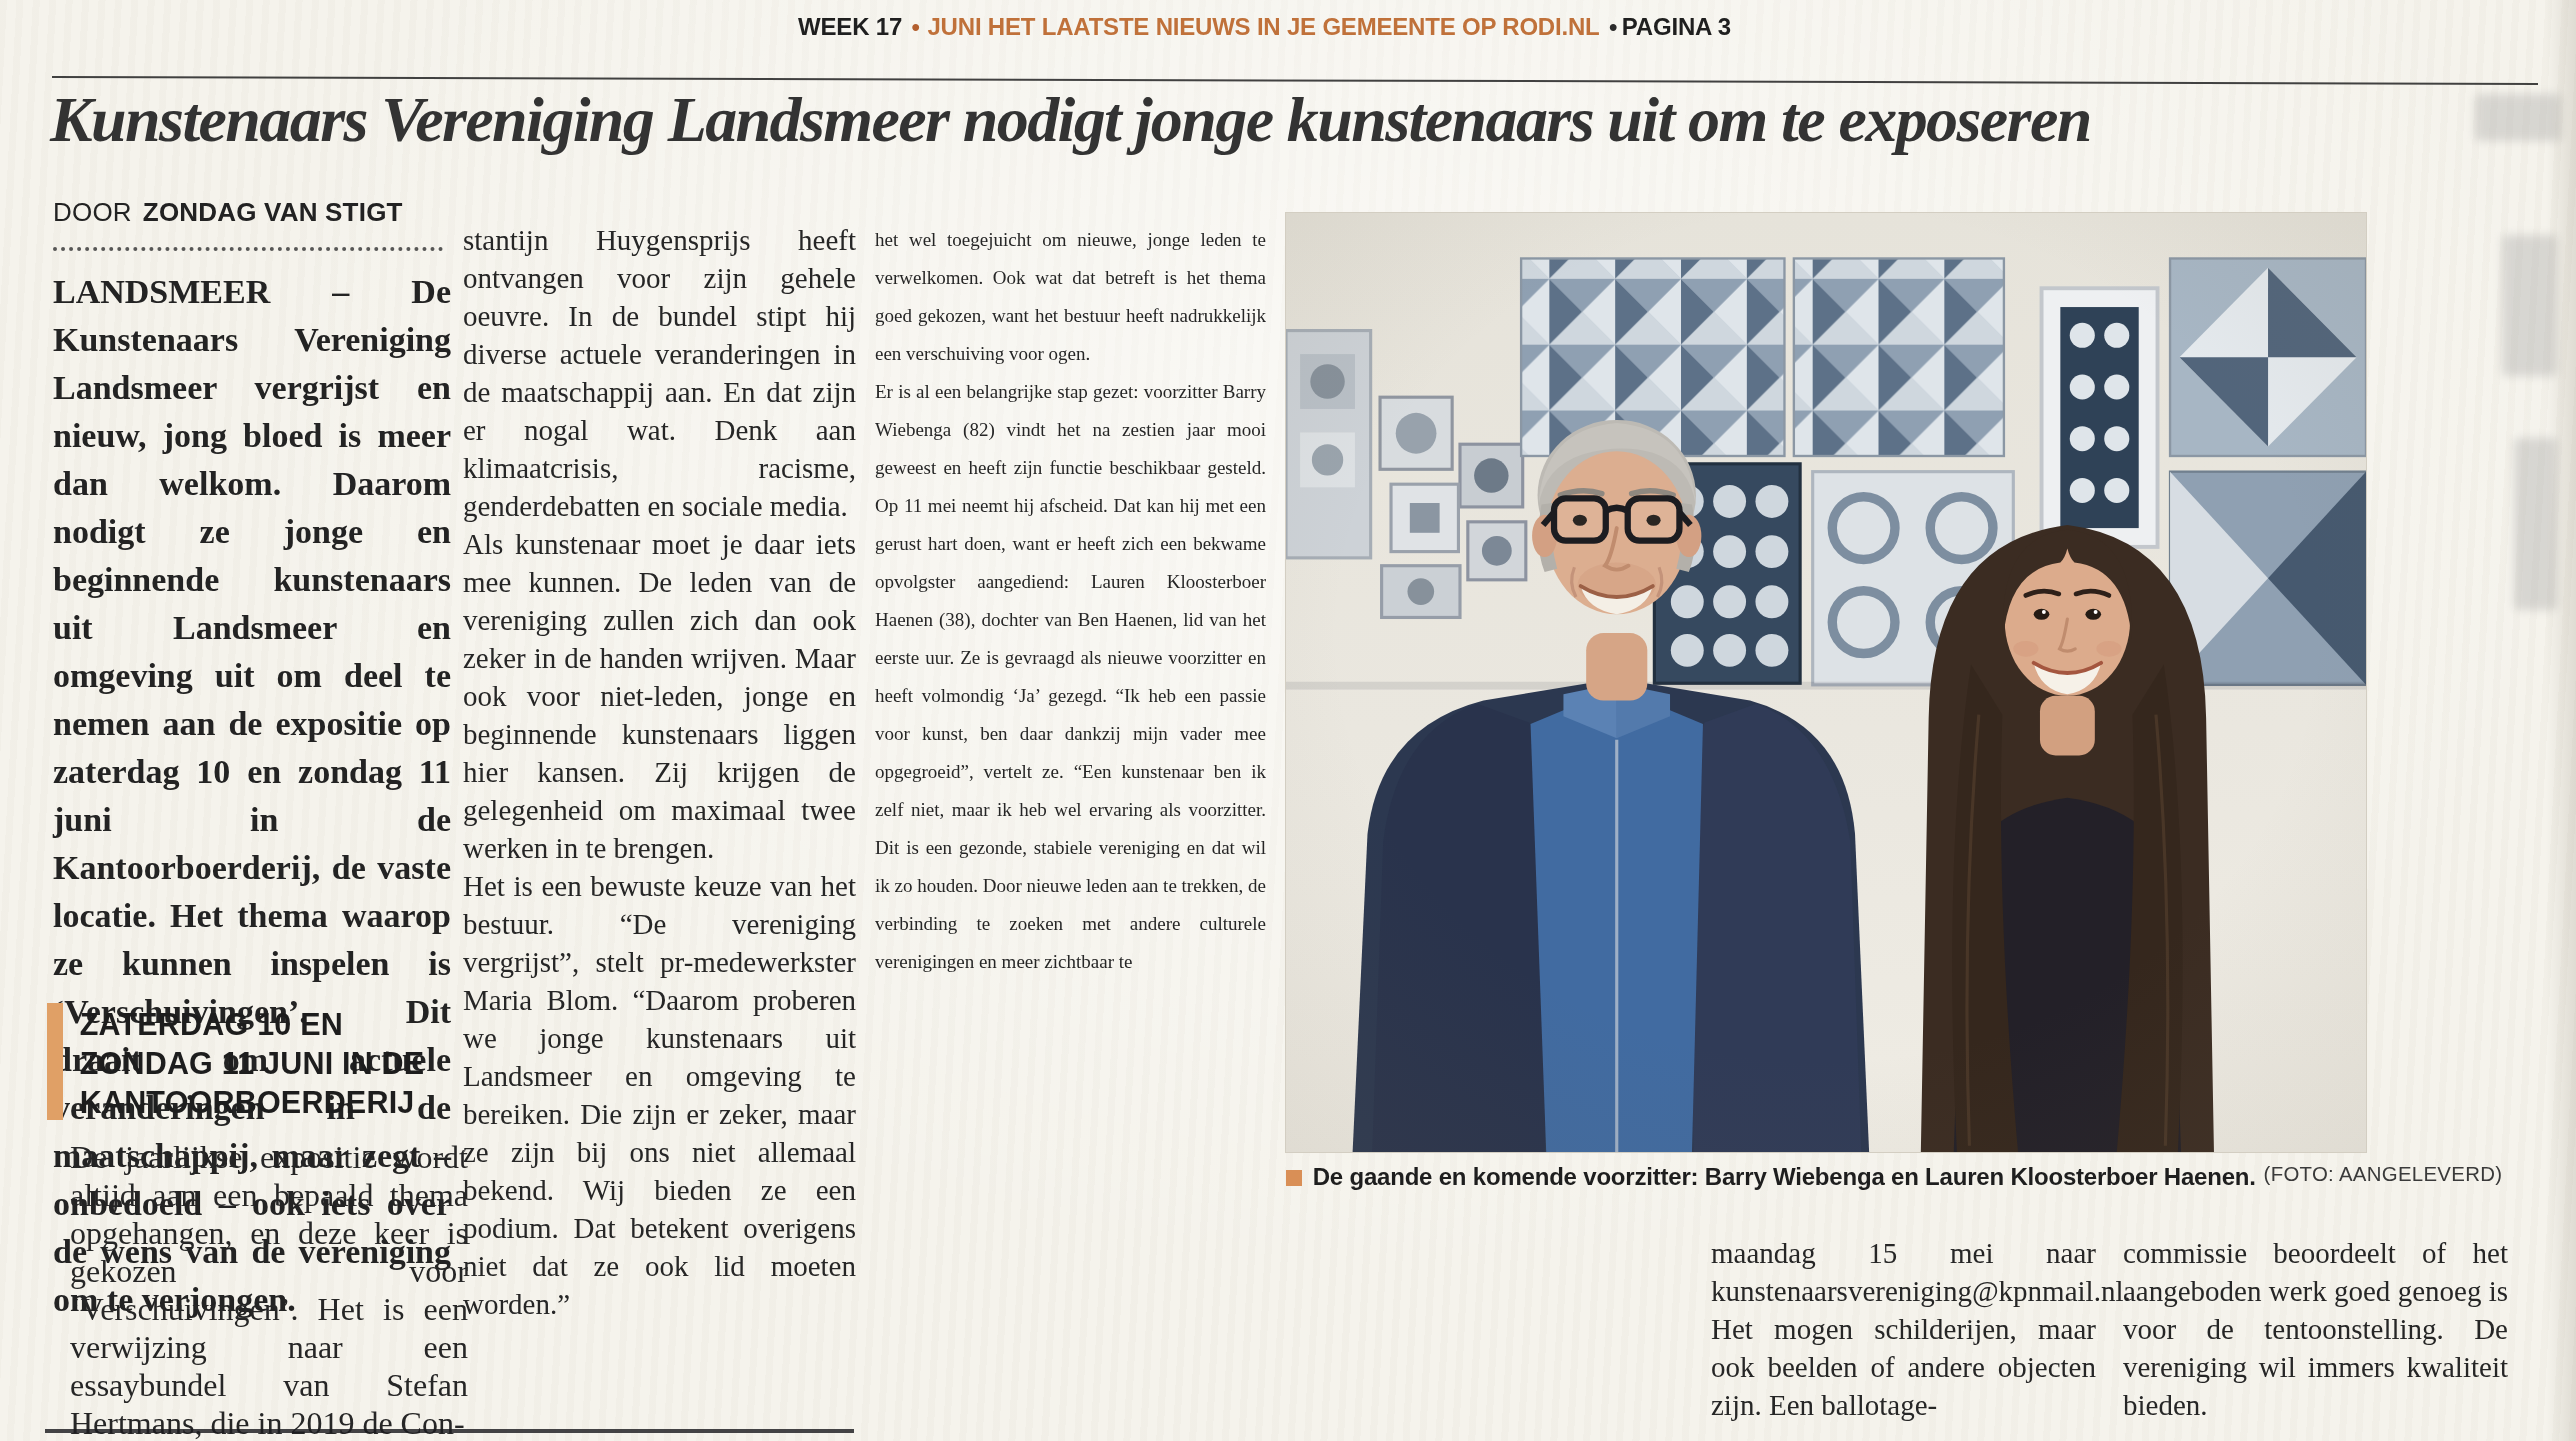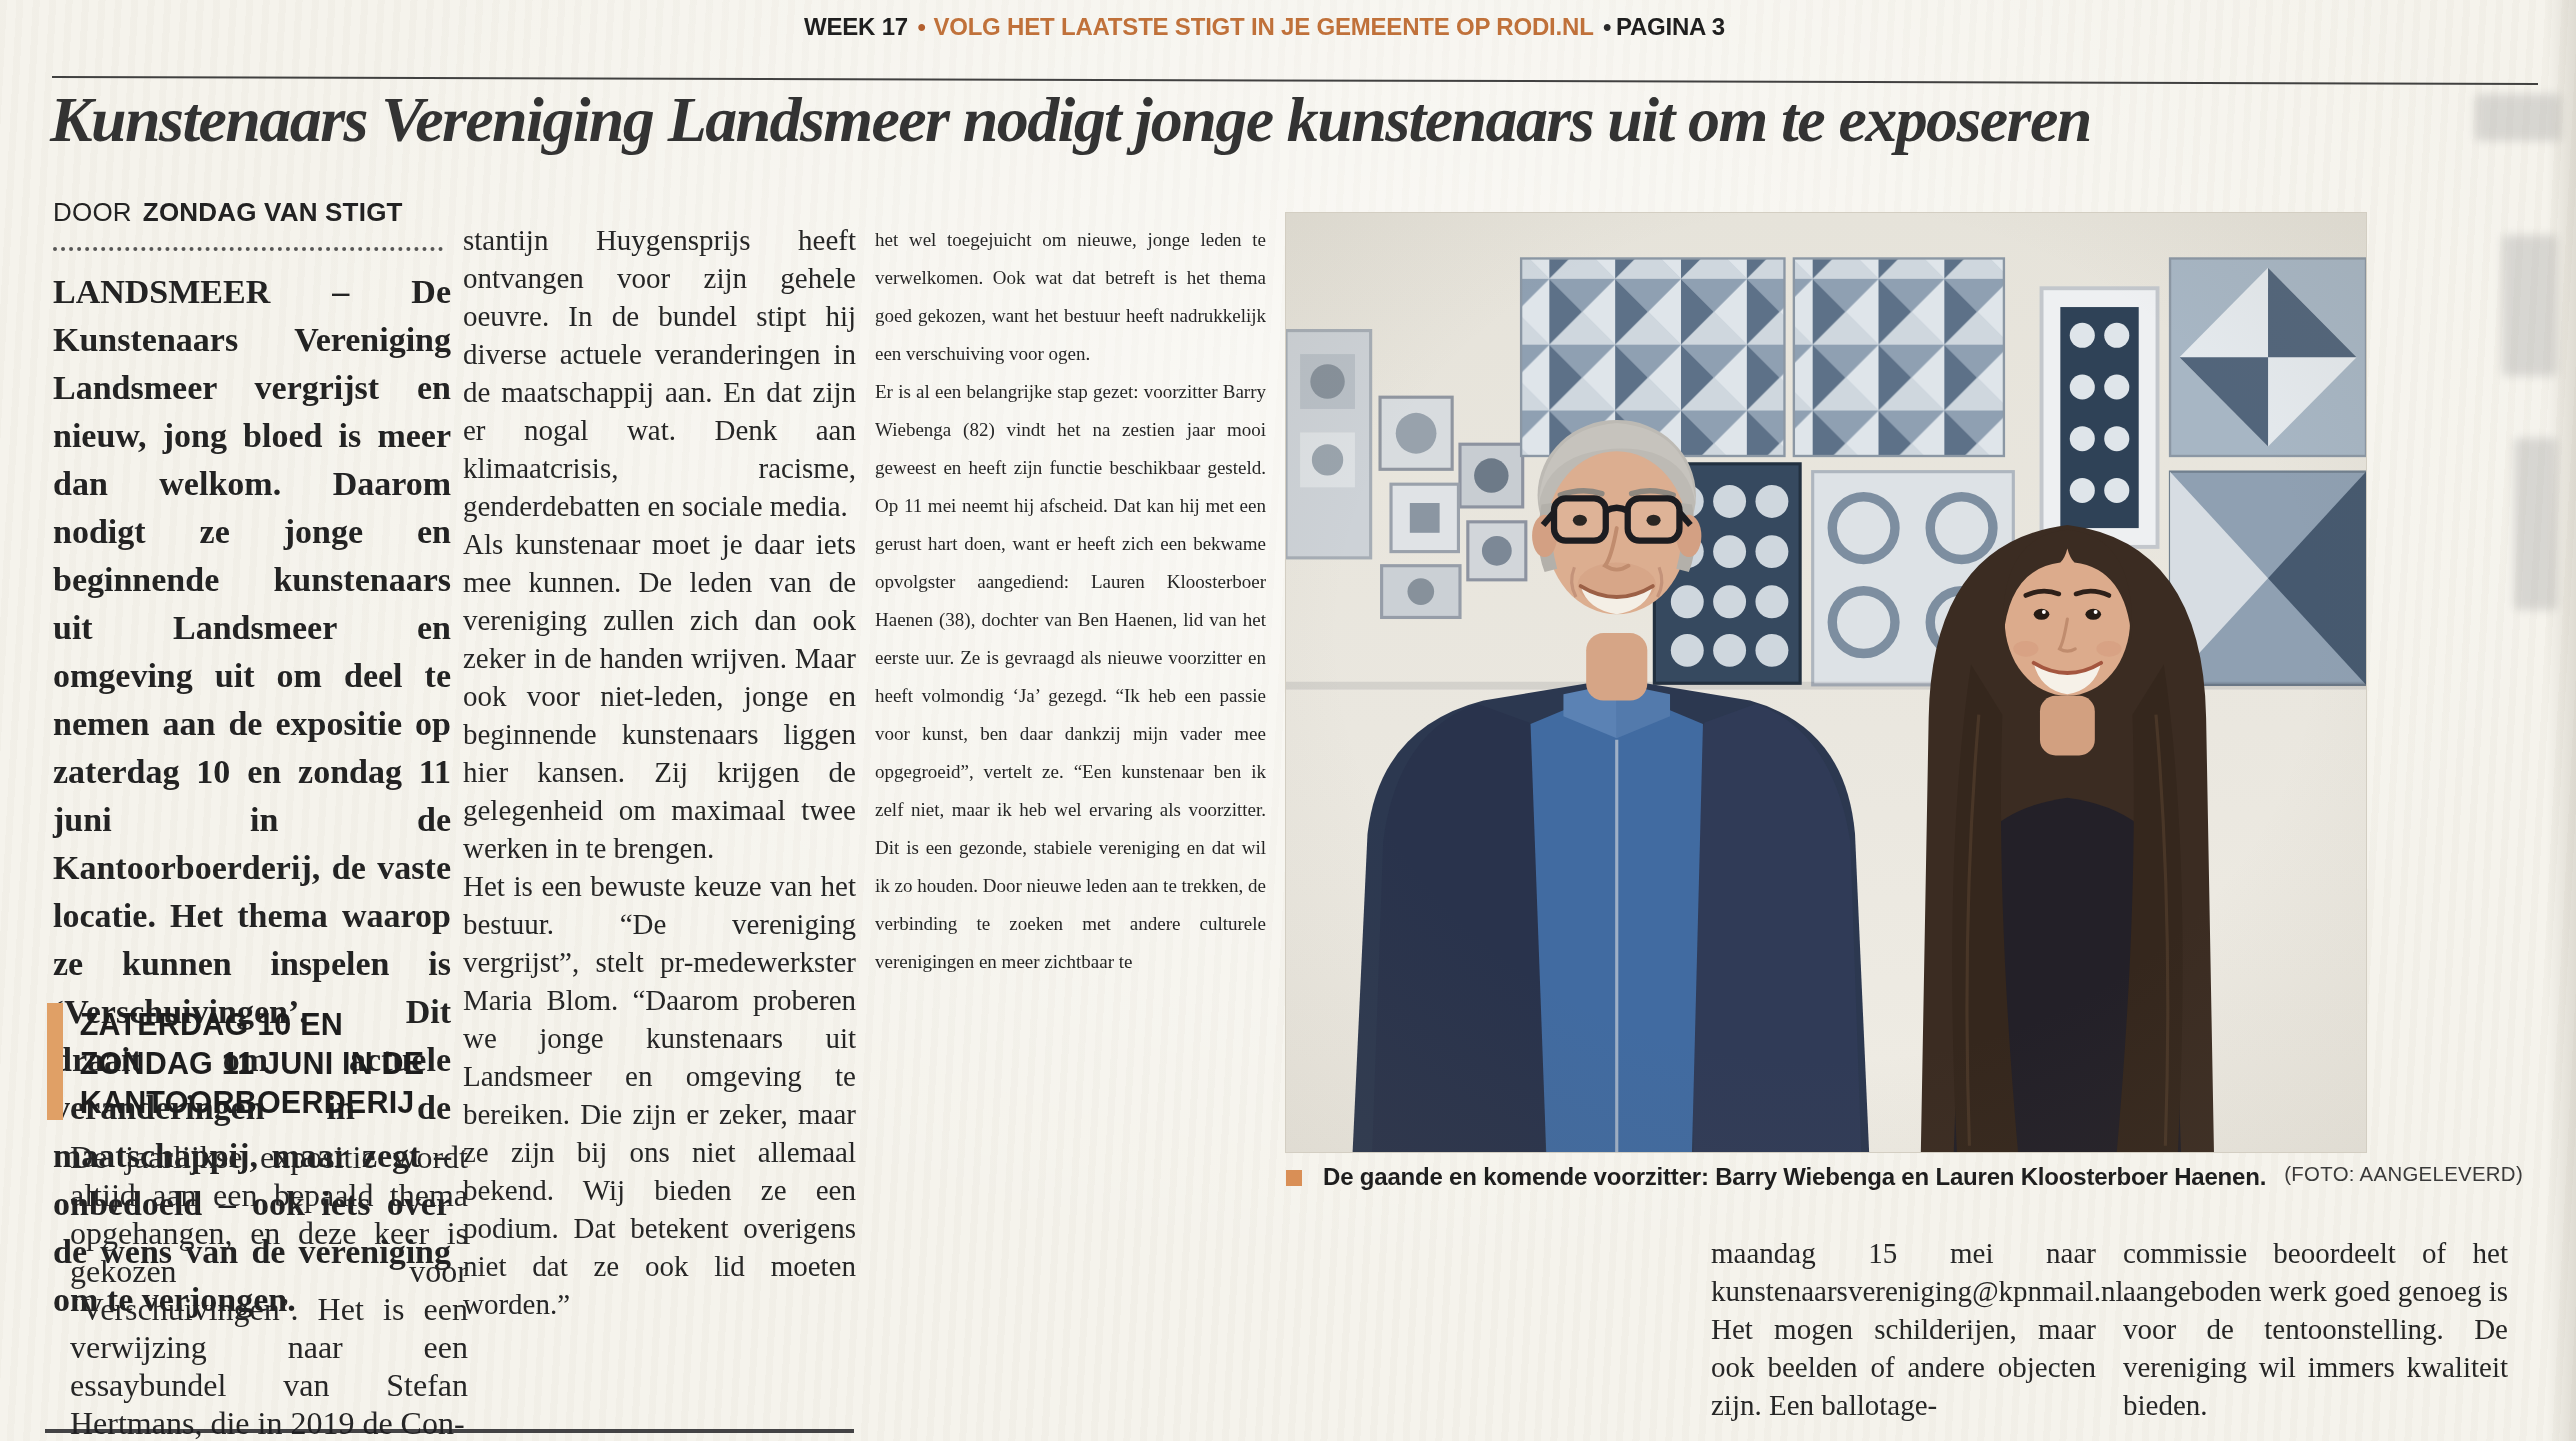--- a/index.html
+++ b/index.html
@@ -45,38 +45,38 @@
   .colA{top:1234px;left:1286px;width:395px;font-size:29px;line-height:38px;}
   .colB{top:1234px;left:1711px;width:385px;font-size:29px;line-height:38px;}
   .colC{top:1234px;left:2123px;width:385px;font-size:29px;line-height:38px;}
   .bottom-line{top:1429px;left:45px;width:809px;height:3.9px;background:#1c1c20;opacity:.82;}
   
   .photo{top:213px;left:1286px;width:1080px;height:939px;background:#e9e6df;
     outline:0.8px solid #d3cec2;}
   .photo svg{display:block;width:100%;height:100%;}
   
   .caption{top:1163px;left:1286px;width:1237px;display:flex;align-items:flex-start;
-    font-family:"Liberation Sans", sans-serif;color:#1e1e1e;justify-content:space-between;}
+    font-family:"Liberation Sans", sans-serif;color:#1e1e1e;}
   .cap-marker{width:15.7px;height:15.7px;background:#d98f56;flex:none;margin:7px 11px 0 0;}
   .cap-text{font-size:24px;font-weight:bold;letter-spacing:-0.2px;}
   .cap-credit{font-size:20.4px;font-weight:normal;color:#3a3a3a;margin-left:7.8px;
     letter-spacing:0.3px;white-space:nowrap;}
   
   .edge-frag{top:0;right:0;width:117px;height:861px;pointer-events:none;}
   .edge-frag .blob{position:absolute;background:#9a9a9a;filter:blur(4.7px);opacity:.32;border-radius:4.7px;}
   .edge-shadow{top:0;right:0;width:30px;height:1442px;
     background:linear-gradient(to right, rgba(120,112,95,0), rgba(120,112,95,.18));}
 </style>
 </head>
 <body>
 
 <div id="page">
 
   <div class="abs masthead">
-    <span>WEEK 17</span><span class="dot-orange">•</span><span class="tagline">VOLG HET LAATSTE STIGT IN JE GEMEENTE OP RODI.NL</span><span class="dot-dark">•</span><span>PAGINA 3</span>
+    <span>WEEK 17</span><span class="dot-orange">•</span><span class="tagline">JUNI HET LAATSTE NIEUWS IN JE GEMEENTE OP RODI.NL</span><span class="dot-dark">•</span><span>PAGINA 3</span>
   </div>
   <div class="abs rule"></div>
 
   <h1 class="abs headline" style="margin:0;font-style:italic;">Kunstenaars Vereniging Landsmeer nodigt jonge kunstenaars uit om te exposeren</h1>
 
   <div class="abs byline">
     <span class="prefix">DOOR</span><span class="author">ZONDAG VAN STIGT</span>
   </div>
   <div class="abs dotted"></div>
 

